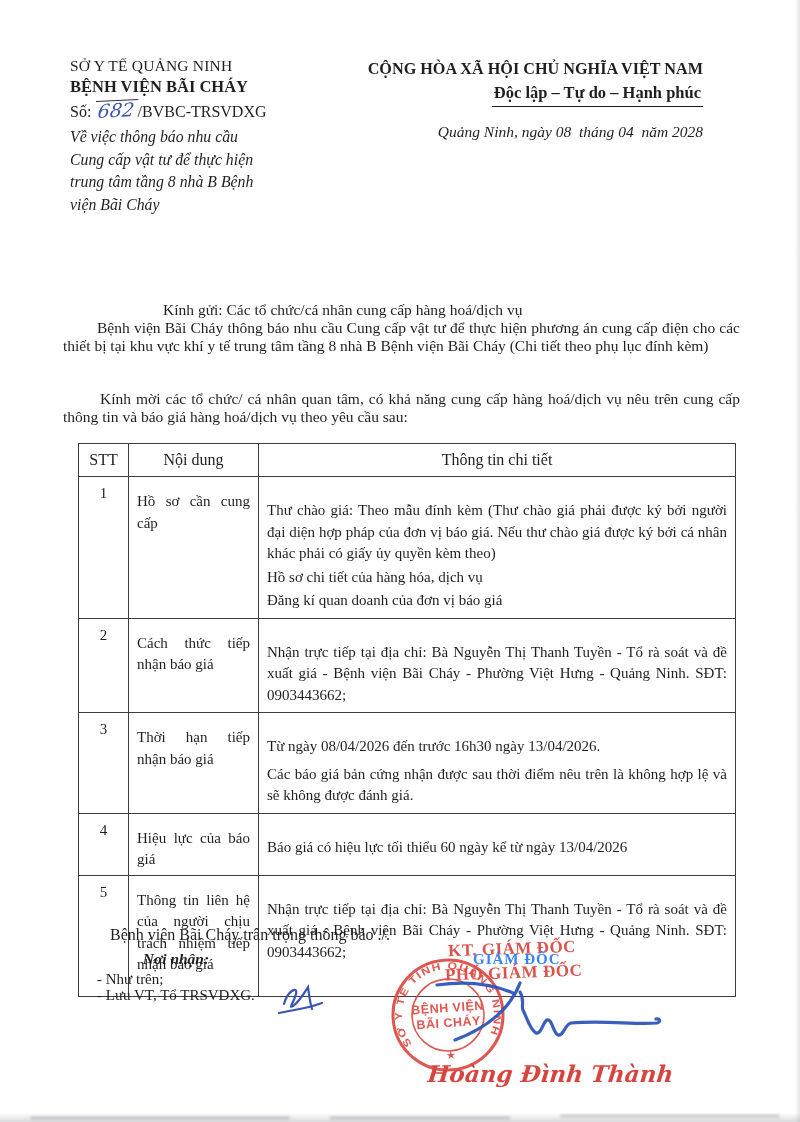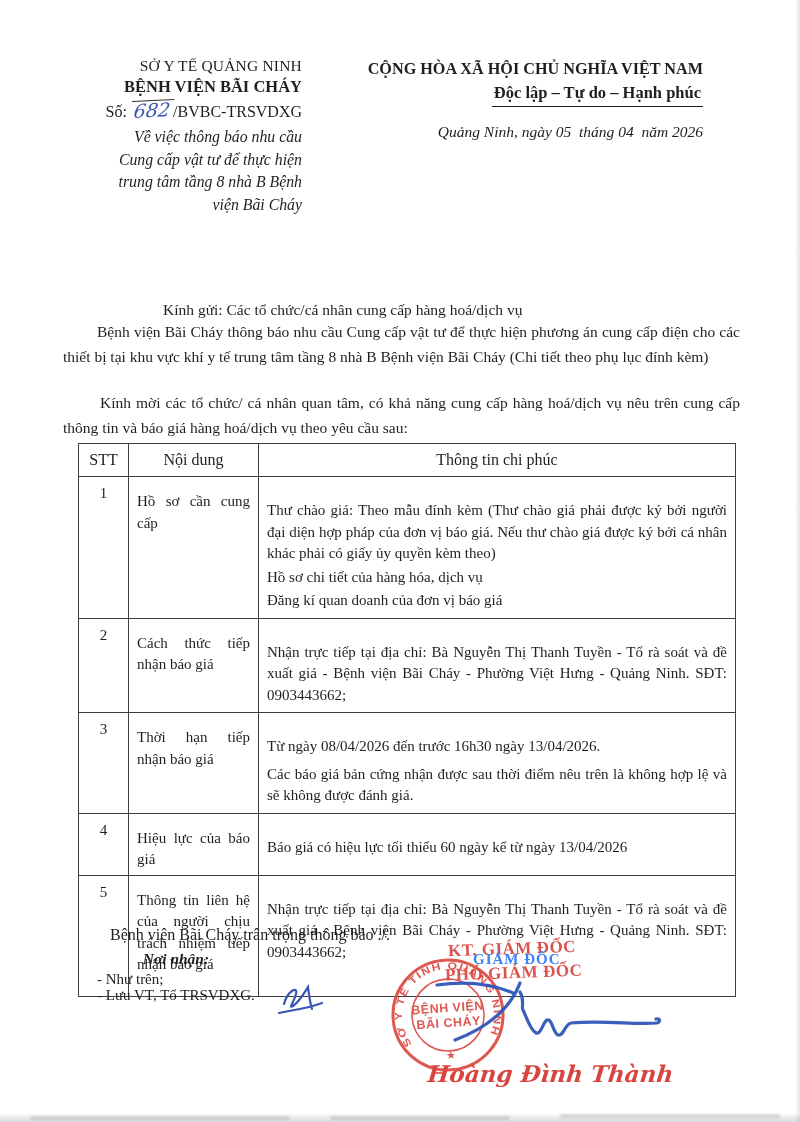--- a/index.html
+++ b/index.html
@@ -3,42 +3,42 @@
 <meta charset="utf-8">
 <style>
   html,body{margin:0;padding:0;background:#ffffff;}
   .page{
     position:relative; width:800px; height:1122px; margin:0 auto;
     background:#ffffff; overflow:hidden;
     font-family:"Liberation Serif","DejaVu Serif",serif;
     color:#1f1f1f;
   }
   
-  .hdr-left{position:absolute; left:70px; top:57px; width:232px; text-align:right;}
+  .hdr-left{position:absolute; left:70px; top:57px; width:232px; text-align:left;}
   .org-parent{font-size:15.5px; letter-spacing:0.2px;}
   .org-name{font-size:16.5px; font-weight:bold; margin-top:2px;}
   .doc-no{font-size:16px; margin-top:3px; white-space:nowrap;}
   .hand-no{
     display:inline-block; color:#3a55b2; font-style:italic; font-size:19px;
     font-family:"DejaVu Serif",serif; transform:skewX(-10deg) rotate(-3deg);
     border-top:1.5px solid #2e2e2e; padding:0 3px; line-height:19px;
   }
   .subject{font-size:15.8px; line-height:22.5px; margin-top:5px;font-style:italic;}
   .subject span{display:block;}
 
   .hdr-right{position:absolute; left:335px; top:60px; width:368px; text-align:right;}
   .motto1{font-size:16.2px; font-weight:bold; white-space:nowrap;}
   .motto2{display:inline-block; font-size:16.5px; font-weight:bold;
           border-bottom:1.5px solid #1a1a1a; padding:2px 2px 3px 2px; margin-top:2px;}
   .place-date{font-size:15.5px; font-style:italic; margin-top:16px; white-space:pre;}
 
   
   .salutation{position:absolute; left:163px; top:301px; font-size:15.5px;}
   .para{position:absolute; left:63px; width:677px; font-size:15.5px;
-        line-height:25px; text-align:justify; margin:0;}
+        line-height:18px; text-align:justify; margin:0;}
   .para1{top:319px; text-indent:34px;}
   .para2{top:390px; text-indent:37px;}
 
   
   table.doc-table{
     position:absolute; left:78px; top:443px; width:657px;
     border-collapse:collapse; table-layout:fixed;
   }
   .doc-table th,.doc-table td{
     border:1px solid #3f3f3f; vertical-align:top;
@@ -106,38 +106,38 @@
       <span>Về việc thông báo nhu cầu</span>
       <span>Cung cấp vật tư để thực hiện</span>
       <span>trung tâm tầng 8 nhà B Bệnh</span>
       <span>viện Bãi Cháy</span>
     </div>
   </div>
 
   <div class="hdr-right">
     <div class="motto1">CỘNG HÒA XÃ HỘI CHỦ NGHĨA VIỆT NAM</div>
     <div><span class="motto2">Độc lập – Tự do – Hạnh phúc</span></div>
-    <div class="place-date">Quảng Ninh, ngày 05  tháng 04  năm 2026</div>
+    <div class="place-date">Quảng Ninh, ngày 08  tháng 04  năm 2028</div>
   </div>
 
   <div class="salutation">Kính gửi: Các tổ chức/cá nhân cung cấp hàng hoá/dịch vụ</div>
   <p class="para para1">Bệnh viện Bãi Cháy thông báo nhu cầu Cung cấp vật tư để thực hiện phương án cung cấp điện cho các thiết bị tại khu vực khí y tế trung tâm tầng 8 nhà B Bệnh viện Bãi Cháy (Chi tiết theo phụ lục đính kèm)</p>
   <p class="para para2">Kính mời các tổ chức/ cá nhân quan tâm, có khả năng cung cấp hàng hoá/dịch vụ nêu trên cung cấp thông tin và báo giá hàng hoá/dịch vụ theo yêu cầu sau:</p>
 
   <table class="doc-table">
     <colgroup>
         <col style="width:50px">
         <col style="width:130px">
         <col style="width:477px">
       </colgroup>
     <thead>
       <tr>
         <th>STT</th>
         <th>Nội dung</th>
-        <th>Thông tin chi phúc</th>
+        <th>Thông tin chi tiết</th>
       </tr>
     </thead>
     <tbody>
       <tr class="r1">
         <td class="stt">1</td>
         <td class="topic">Hồ sơ cần cung cấp</td>
         <td class="det">
           <p>Thư chào giá: Theo mẫu đính kèm (Thư chào giá phải được ký bởi người đại diện hợp pháp của đơn vị báo giá. Nếu thư chào giá được ký bởi cá nhân khác phải có giấy ủy quyền kèm theo)</p>
           <p>Hồ sơ chi tiết của hàng hóa, dịch vụ</p>
           <p>Đăng kí quan doanh của đơn vị báo giá</p>

